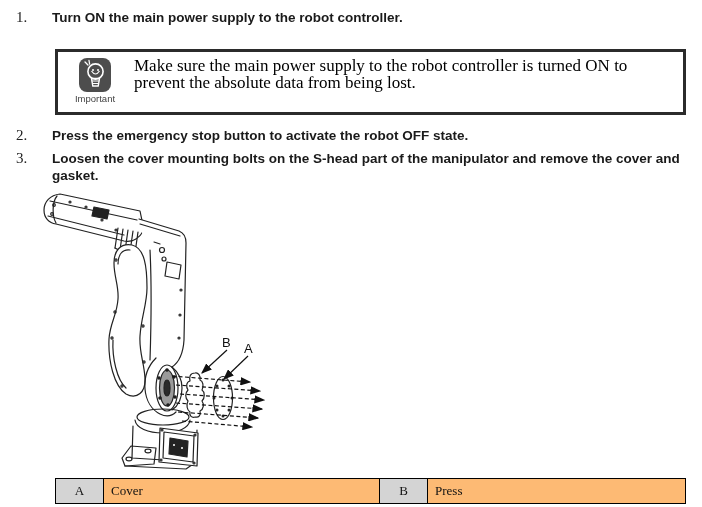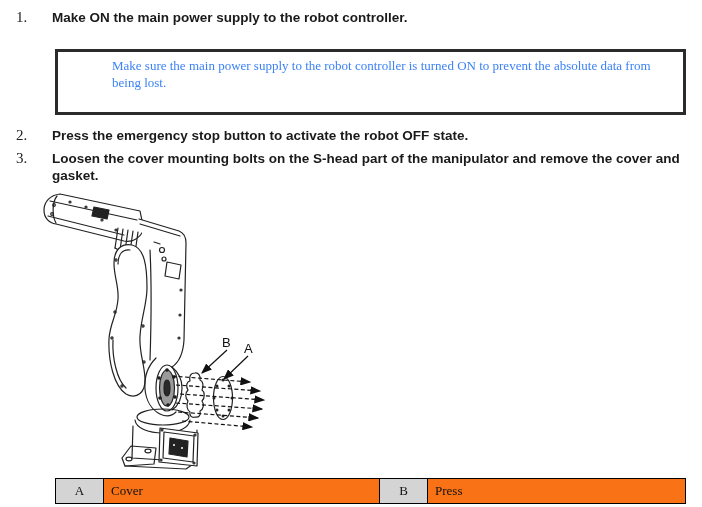--- a/index.html
+++ b/index.html
@@ -22,48 +22,65 @@
   .important-box{
     position:absolute;left:55px;top:49px;width:631px;height:66px;
     border:3px solid #2b2b2b;background:#fff;box-sizing:border-box;
   }
   .imp-icon-wrap{position:absolute;left:10px;top:5px;width:54px;text-align:center;}
   .imp-icon{display:block;margin:0 auto;}
   .imp-caption{
     margin-top:1px;font-size:9.5px;color:#444;letter-spacing:0;line-height:10px;
   }
   .imp-text{
-    position:absolute;left:54px;top:5px;width:545px;margin:0;
-    font-family:"Liberation Serif",serif;font-size:13px;line-height:17px;color:#3b82f6;
+    position:absolute;left:76px;top:5px;width:545px;margin:0;
+    font-family:"Liberation Serif",serif;font-size:17px;line-height:17px;color:#000000;
   }
 
   .figure{position:absolute;left:36px;top:190px;}
   .fig-label{font-family:"Liberation Sans",sans-serif;font-size:13px;fill:#111;}
 
   .parts{
     position:absolute;left:55px;top:478px;width:631px;height:26px;
     border-collapse:collapse;table-layout:fixed;
     font-family:"Liberation Serif",serif;font-size:13px;color:#111;
   }
   .parts td{border:1px solid #000;height:24px;padding:0;}
   .parts td.key{width:47px;background:#d4d4d4;text-align:center;}
-  .parts td.val{padding-left:7px;text-align:left;background:#f97316;}
+  .parts td.val{padding-left:7px;text-align:left;background:#fdba74;}
   .parts td.val.c2{width:268px;}
 </style>
 </head>
 <body>
 
 <div class="page">
 
   <div class="step step1">
     <span class="num">1.</span>
-    <p class="stext">Make ON the main power supply to the robot controller.</p>
+    <p class="stext">Turn ON the main power supply to the robot controller.</p>
   </div>
 
   <div class="important-box">
+    <div class="imp-icon-wrap">
+      <svg class="imp-icon" width="34" height="36" viewBox="0 0 34 36">
+        <rect x="1" y="1" width="32" height="34" rx="8" fill="#4d4d4d"></rect>
+
+        <path d="M7,5 L10,8 M11,3.5 L11.6,7" stroke="#fff" stroke-width="1.3" fill="none" stroke-linecap="round"></path>
+
+        <circle cx="17.5" cy="14.5" r="7.6" fill="none" stroke="#fff" stroke-width="1.6"></circle>
+
+        <path d="M13.5,14 Q17.5,20 21.5,14" fill="none" stroke="#fff" stroke-width="1.2"></path>
+        <circle cx="15" cy="13" r="1" fill="#fff"></circle>
+        <circle cx="20" cy="13" r="1" fill="#fff"></circle>
+
+        <path d="M13.5,21.5 L21.5,21.5 L20.2,29 L14.8,29 Z" fill="none" stroke="#fff" stroke-width="1.4"></path>
+        <path d="M13.8,24 L21.2,24 M14.2,26.5 L20.8,26.5" stroke="#fff" stroke-width="1"></path>
+      </svg>
+      <div class="imp-caption">Important</div>
+    </div>
     <p class="imp-text">Make sure the main power supply to the robot controller is turned ON to prevent the absolute data from being lost.</p>
   </div>
 
   <div class="step step2">
     <span class="num">2.</span>
     <p class="stext">Press the emergency stop button to activate the robot OFF state.</p>
   </div>
 
   <div class="step step3">
     <span class="num">3.</span>

